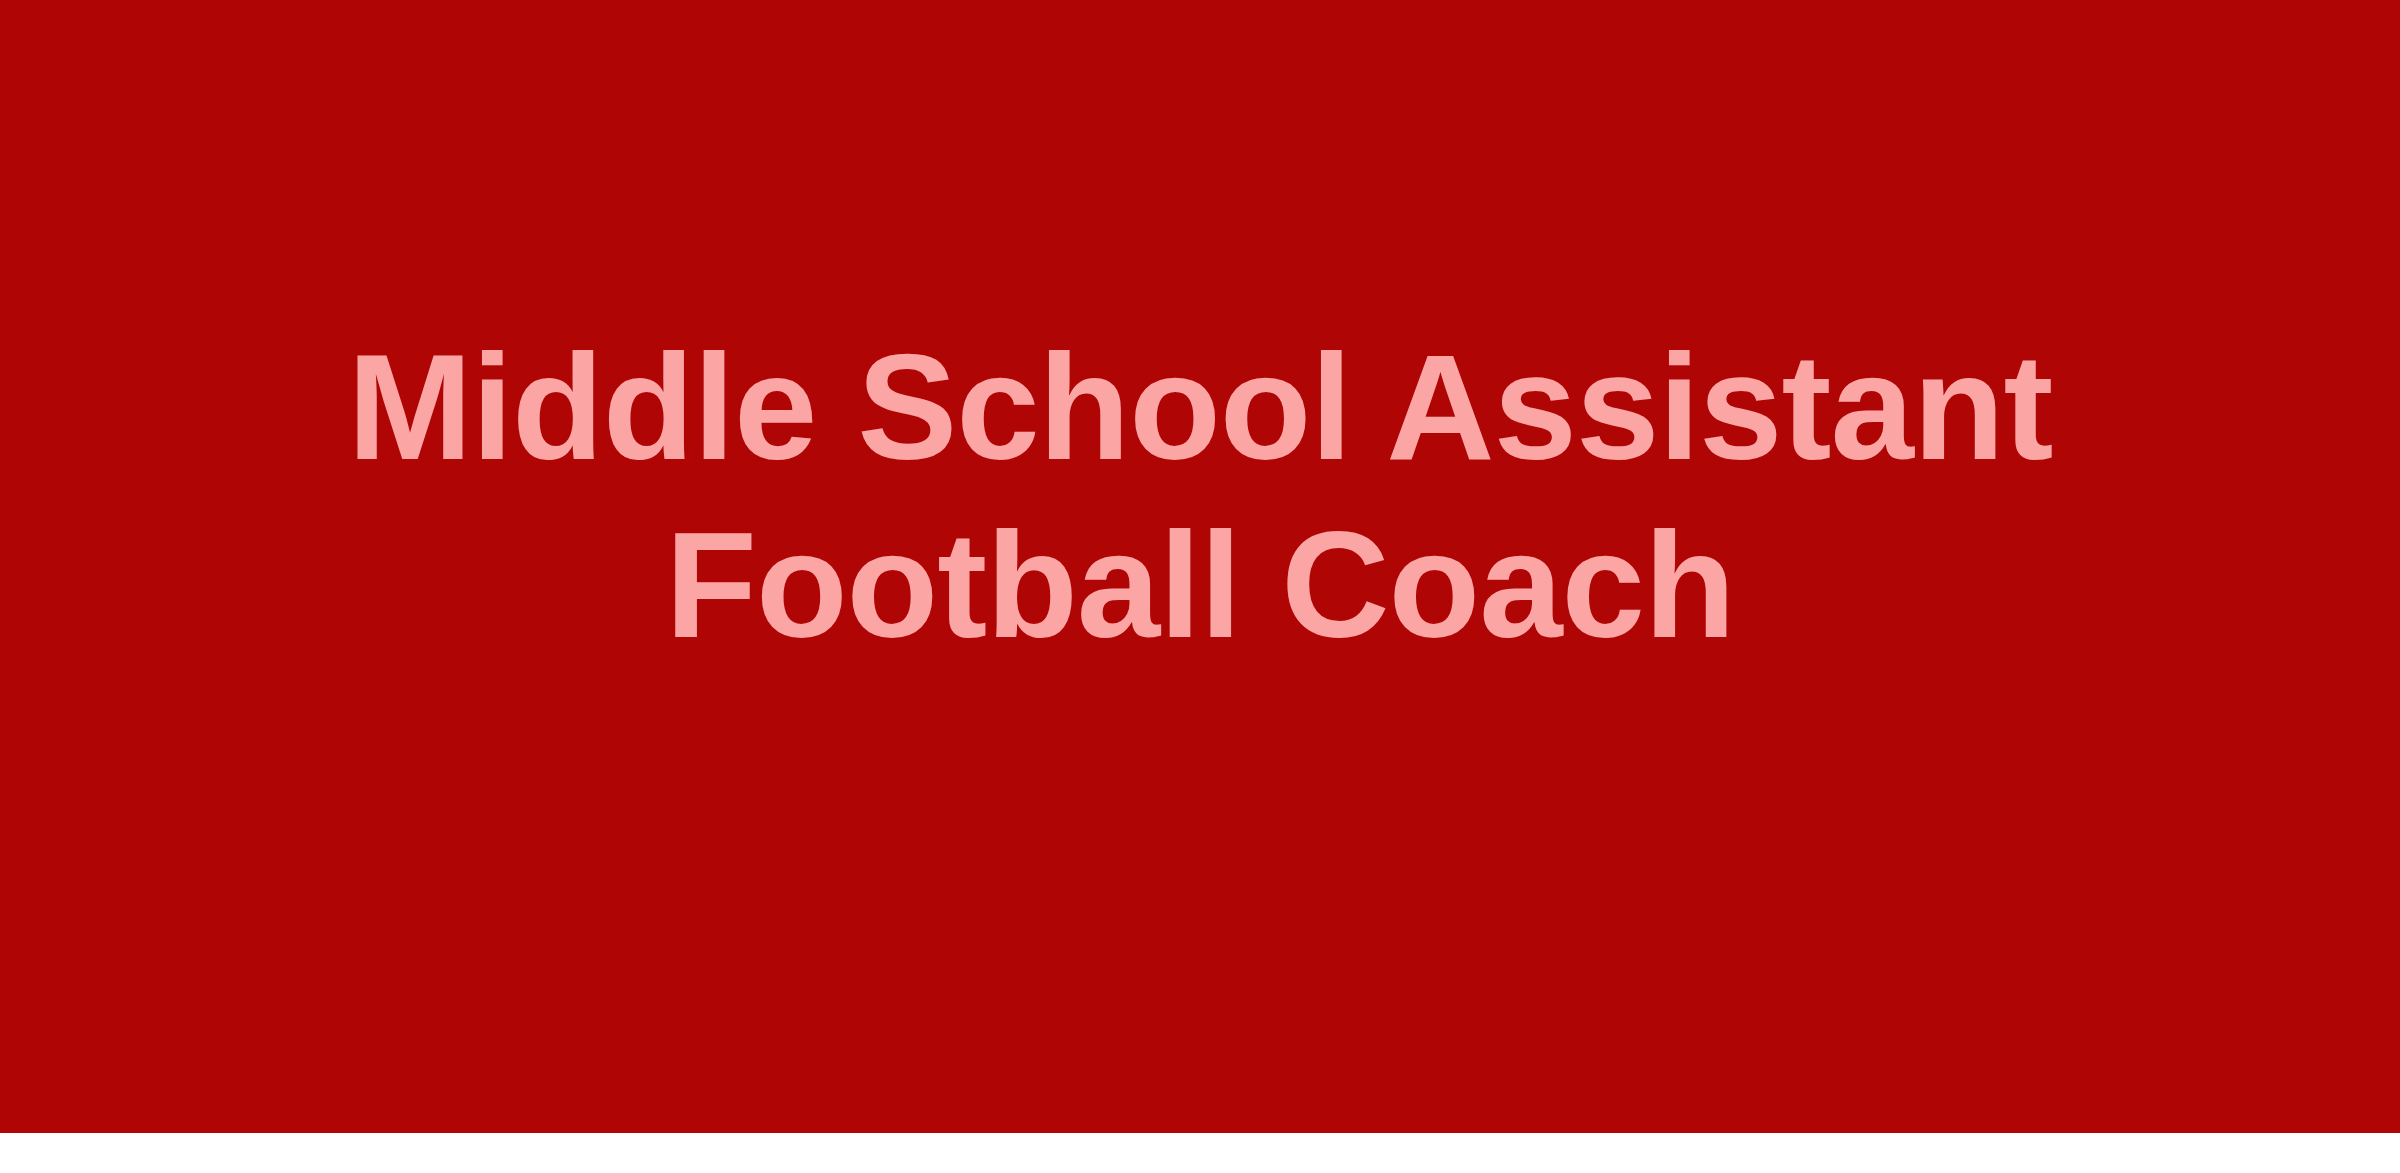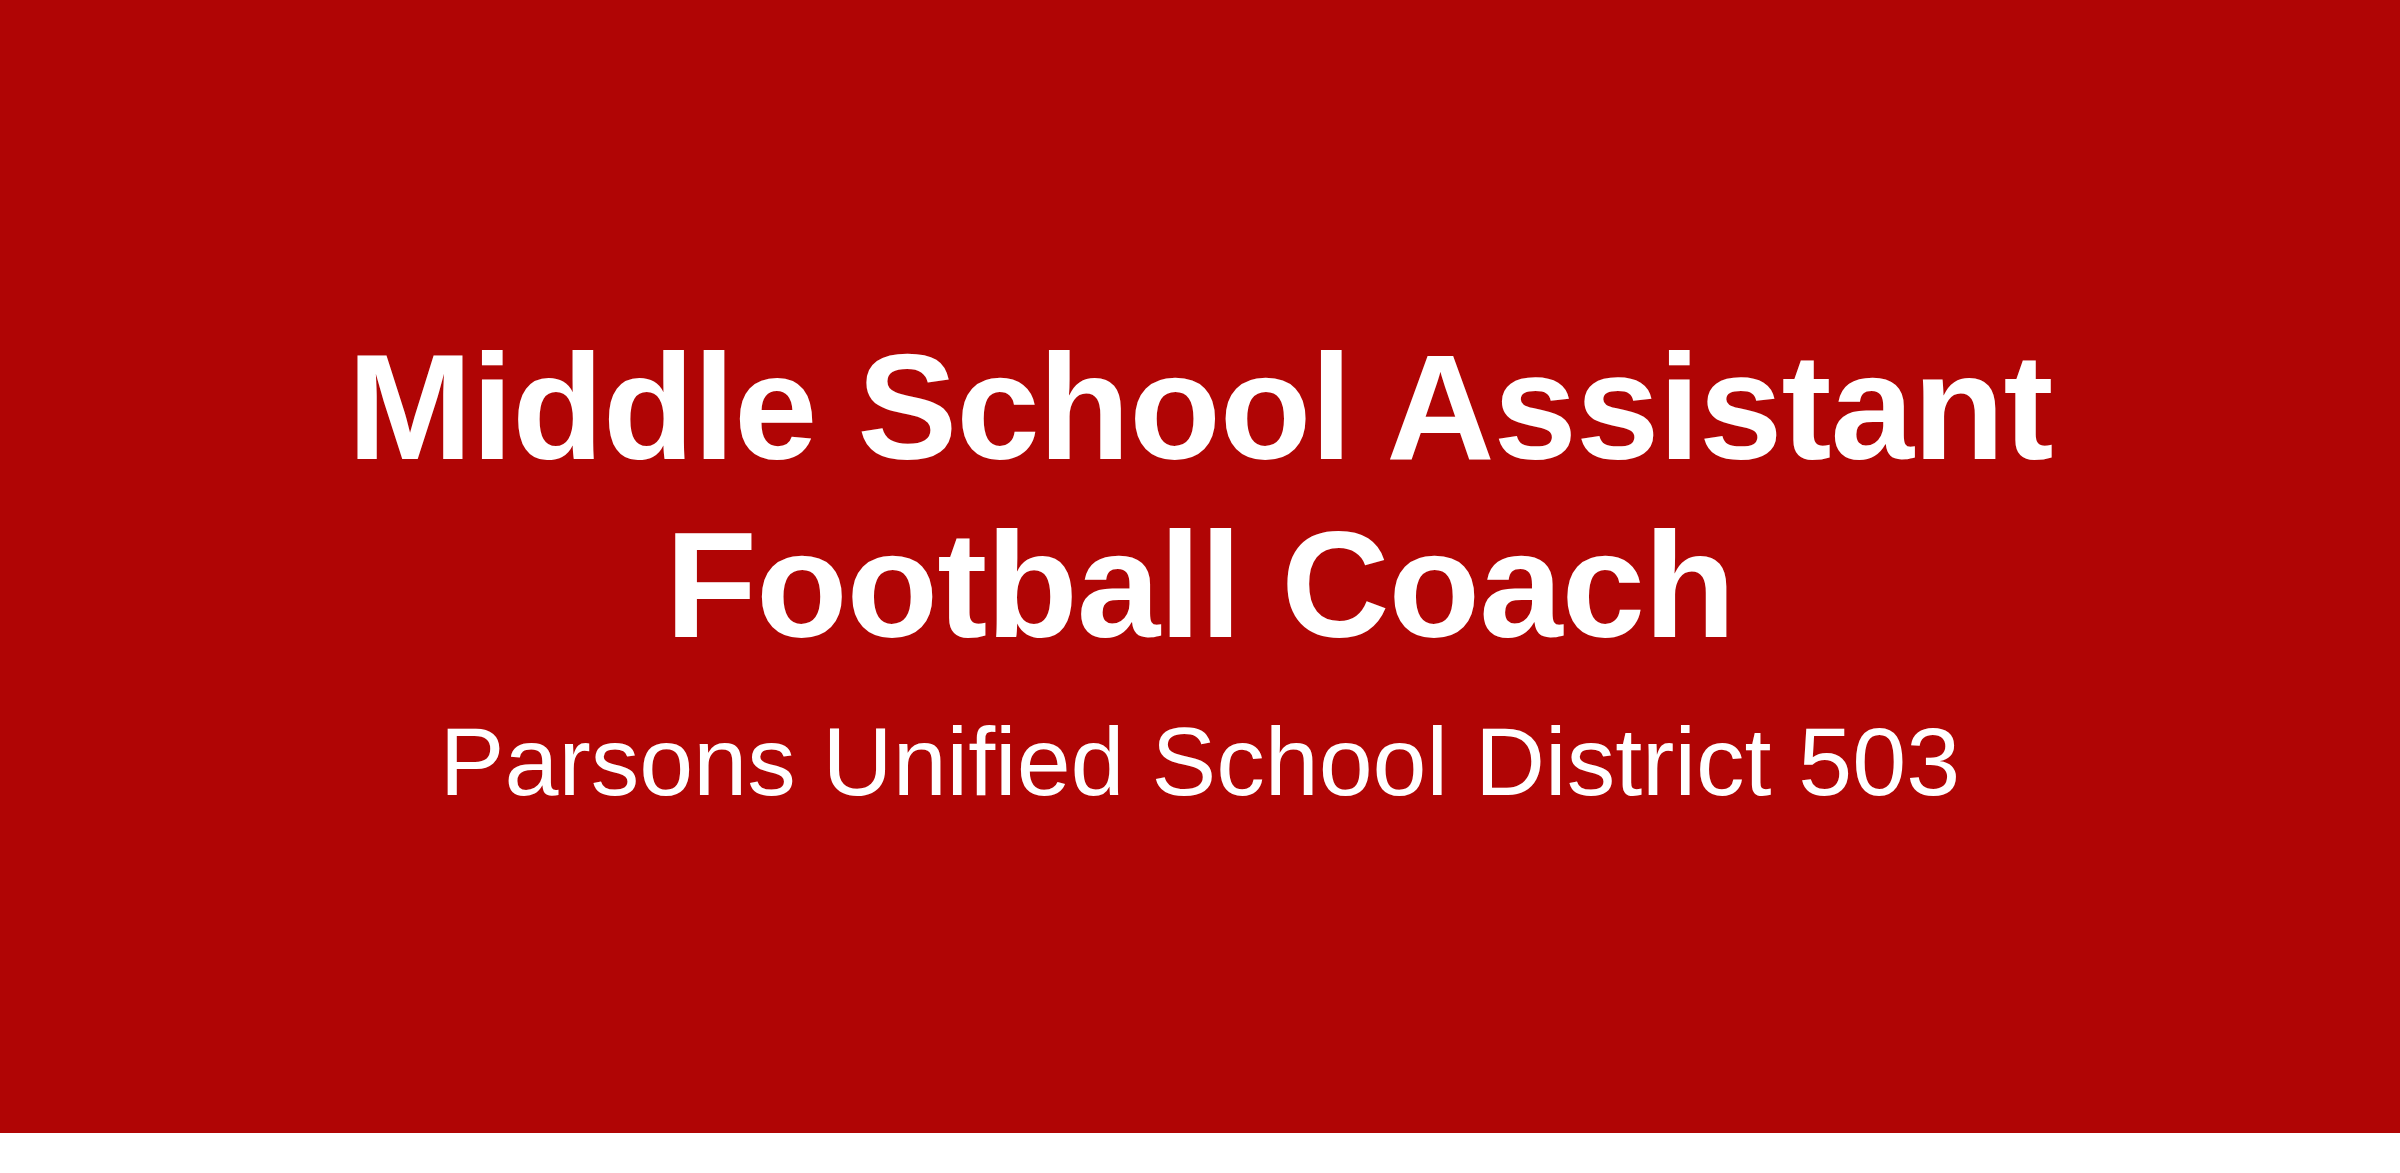--- a/index.html
+++ b/index.html
@@ -33,21 +33,21 @@
     margin-top: 318px;
     display: flex;
     flex-direction: column;
     align-items: center;
     text-align: center;
   }
 
   #job-title {
     margin: 0;
     padding: 0;
-    color: #ffffff;
+    color: #fca5a5;
     font-family: "Liberation Sans", sans-serif;
     font-weight: 700;
     font-size: 150px;
     line-height: 178px;
     letter-spacing: -1px;
     text-align: center;
     width: 100%;
   }
 
   #org-name {
@@ -69,16 +69,15 @@
     height: 40px;
     background: #ffffff;
   }
 </style>
 </head>
 <body>
 
 <div id="banner">
   <div id="banner-inner">
     <h1 id="job-title">Middle School Assistant Football Coach</h1>
-    <div id="org-name">Parsons Unified School District 503</div>
   </div>
 </div>
 <div id="bottom-strip"></div>
 
 </body></html>

